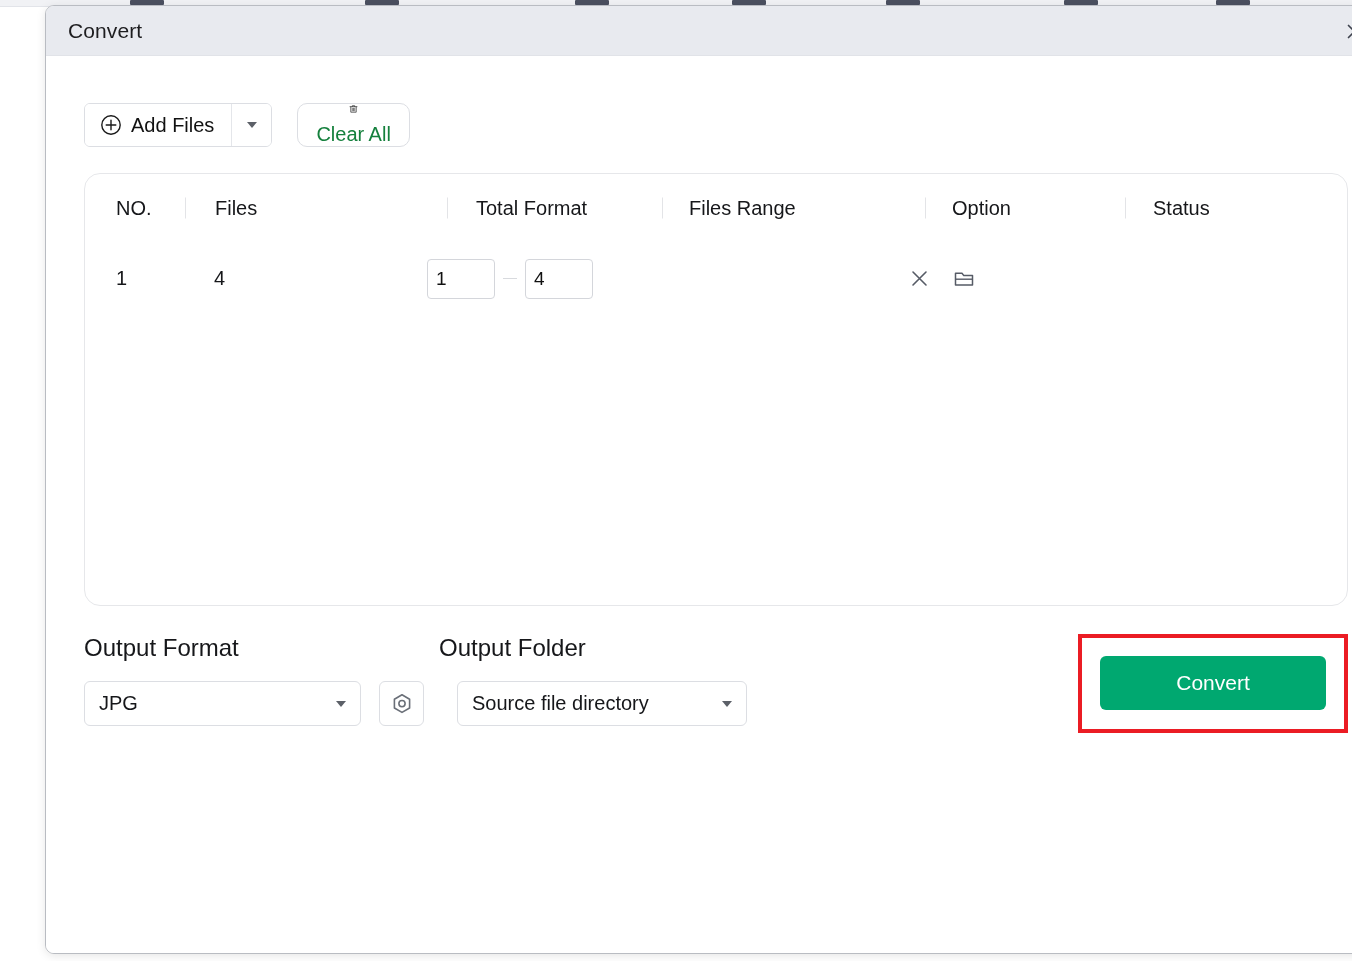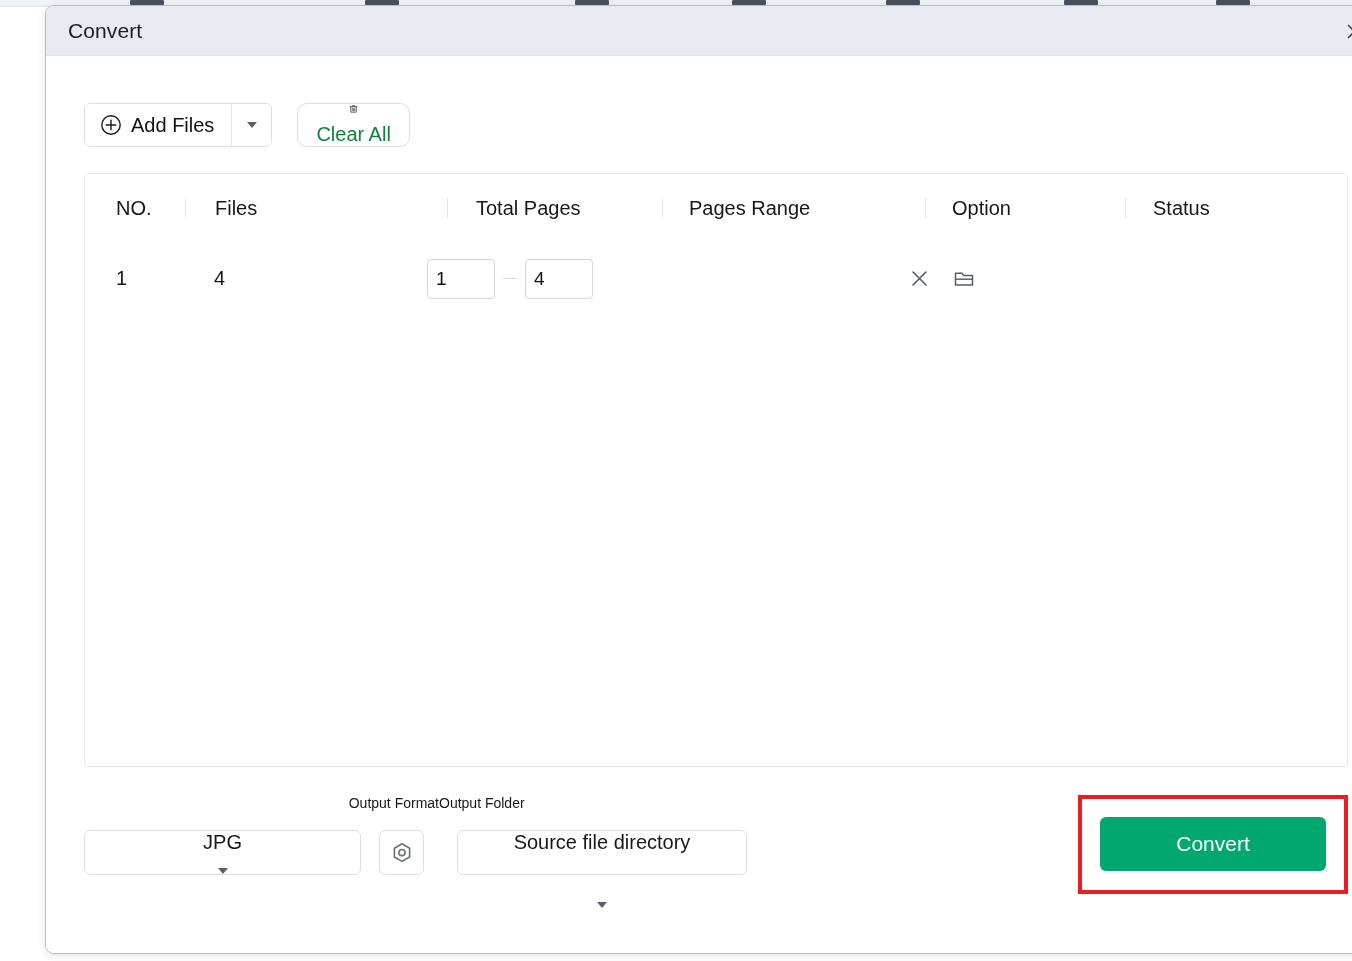--- a/index.html
+++ b/index.html
@@ -126,23 +126,23 @@
   .caret {
     width: 0; height: 0;
     border-left: 5px solid transparent;
     border-right: 5px solid transparent;
     border-top: 6px solid #5c6068;
   }
 
   
   .list-panel {
     margin-top: 26px;
-    height: 594px;
+    height: 433px;
     border: 1px solid #e6e7ea;
-    border-radius: 4px;
+    border-radius: 16px;
     background: #fff;
   }
   .list-header {
     display: flex;
     align-items: center;
     height: 68px;
     font-size: 20px;
     color: #16171a;
   }
   .list-header .col { position: relative; display:flex; align-items:center; height:100%; }
@@ -189,44 +189,42 @@
   .opt-icons { display: flex; align-items: center; gap: 23px; }
   .opt-icon { cursor: pointer; display: flex; }
 
   
   .footer {
     position: relative;
     margin-top: 28px;
   }
   .footer-labels {
     display: flex;
-    font-size: 14px;
+    font-size: 24px;
     color: #16171a;
-    text-align: right;
   }
   .lbl-format { width: 355px; }
   .footer-controls {
     display: flex;
     align-items: center;
     margin-top: 19px;
     gap: 18px;
   }
   .select-box {
     height: 45px;
     border: 1px solid #dcdee3;
     border-radius: 6px;
     background: #fff;
     display: flex;
     align-items: center;
     justify-content: space-between;
     padding: 0 14px;
     font-size: 20px;
     color: #16171a;
     cursor: pointer;
-    flex-direction: column;
   }
   .sel-format { width: 277px; }
   .sel-folder { width: 290px; margin-left: 15px; gap: 48px; }
   .gear-btn {
     width: 45px; height: 45px;
     border: 1px solid #dcdee3;
     border-radius: 6px;
     background: #fff;
     display: flex; align-items: center; justify-content: center;
     cursor: pointer;
@@ -305,22 +303,22 @@
         <span>Clear All</span>
       </button>
 
     </div>
 
     <div class="list-panel">
 
       <div class="list-header">
         <div class="col c-no">NO.</div>
         <div class="col c-name">Files</div>
-        <div class="col c-pages">Total Pages</div>
-        <div class="col c-range">Pages Range</div>
+        <div class="col c-pages">Total Format</div>
+        <div class="col c-range">Files Range</div>
         <div class="col c-option">Option</div>
         <div class="col c-status">Status</div>
       </div>
 
       <div class="list-row">
         <div class="col c-no">1</div>
         <div class="col c-pages">4</div>
         <div class="col c-range">
           <input class="range-input" type="text" value="1" style="">
           <span class="range-dash"></span>

